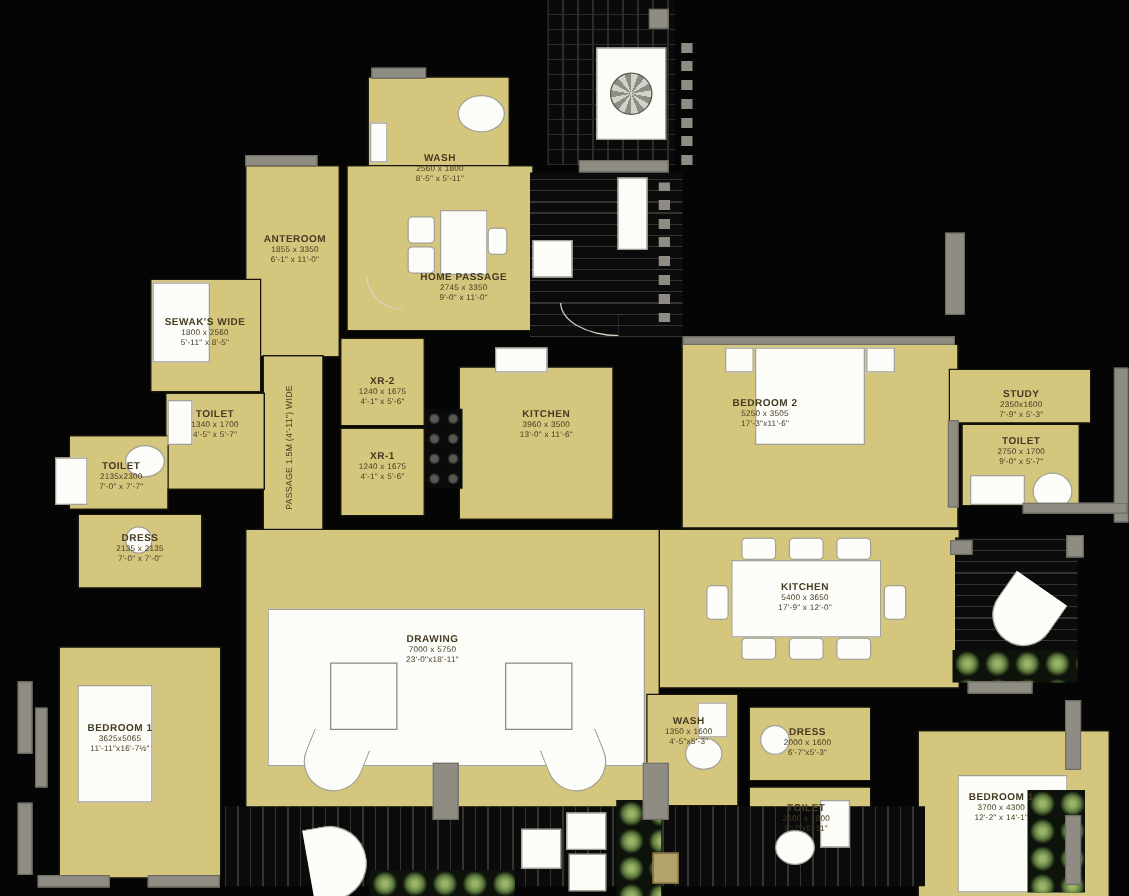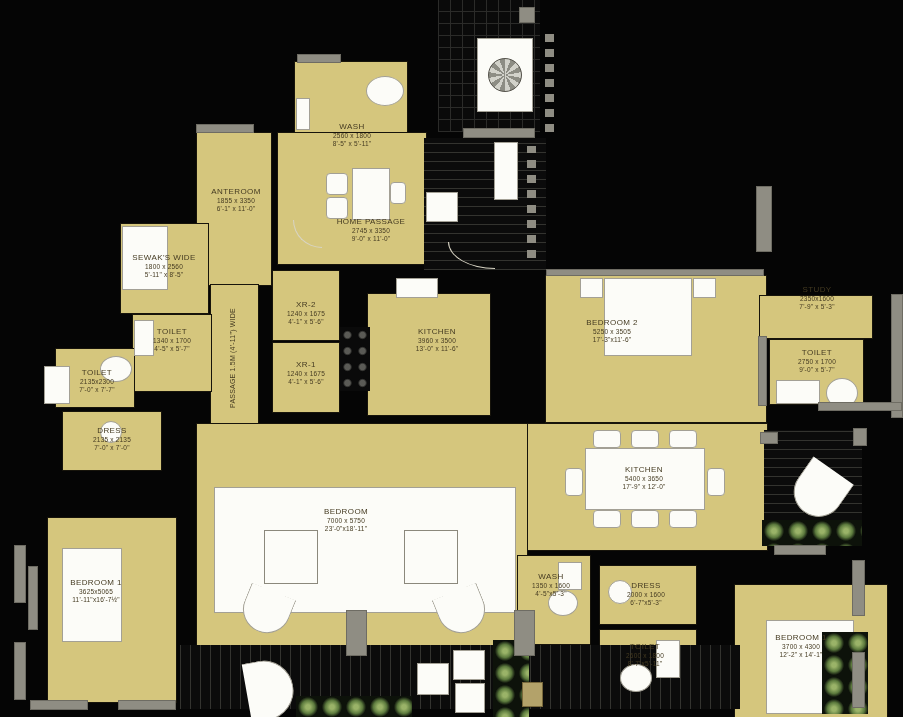--- a/index.html
+++ b/index.html
@@ -3,21 +3,21 @@
 <meta charset="utf-8">
 <style>
   html,body{margin:0;padding:0;background:#000;}
   #canvas{position:relative;width:903px;height:717px;background:#050505;overflow:hidden;
           font-family:"Liberation Sans",sans-serif;}
   .room{position:absolute;background:#d5c67d;outline:1px solid #17140b;}
   .wall{position:absolute;background:#8f8d83;box-shadow:inset 0 0 0 1px #6e6c63;z-index:20;}
   .furn{position:absolute;background:#fcfcf8;border:1px solid #a3a095;z-index:15;}
   .lab{position:absolute;transform:translate(-50%,-50%);text-align:center;color:#443a21;
        white-space:nowrap;z-index:30;line-height:1.25;}
-  .lab .rn{font-size:8px;font-weight:normal;letter-spacing:.4px;}
+  .lab .rn{font-size:8px;font-weight:bold;letter-spacing:.4px;}
   .lab .rd{font-size:6.5px;letter-spacing:.2px;}
   .grid{position:absolute;background-color:#0a0a0a;z-index:5;
         background-image:repeating-linear-gradient(90deg,#2b2b29 0 1px,transparent 1px 12px),
                          repeating-linear-gradient(0deg,#2b2b29 0 1px,transparent 1px 12px);}
   .hslat{position:absolute;background-color:#0b0b0b;z-index:5;
          background-image:repeating-linear-gradient(0deg,#33332f 0 1px,transparent 1px 9px);}
   .vslat{position:absolute;background-color:#0b0b0b;z-index:5;
          background-image:repeating-linear-gradient(90deg,#33332f 0 1px,transparent 1px 10px);}
   .plants{position:absolute;background-color:#0d120a;z-index:16;
           background-image:radial-gradient(circle,#9ab368 14%,#5d7b3e 40%,rgba(13,18,10,0) 62%);
@@ -196,37 +196,37 @@
   <div class="lab" style="left:437px;top:340px">
     <div class="rn">KITCHEN</div>
     <div class="rd">3960 x 3500</div>
     <div class="rd">13'-0" x 11'-6"</div>
   </div>
   <div class="lab" style="left:612px;top:331px">
     <div class="rn">BEDROOM 2</div>
     <div class="rd">5250 x 3505</div>
     <div class="rd">17'-3"x11'-6"</div>
   </div>
-  <div class="lab" style="left:817px;top:298px">
+  <div class="lab" style="left:817px;top:324px">
     <div class="rn">STUDY</div>
     <div class="rd">2350x1600</div>
     <div class="rd">7'-9" x 5'-3"</div>
   </div>
   <div class="lab" style="left:817px;top:361px">
     <div class="rn">TOILET</div>
     <div class="rd">2750 x 1700</div>
     <div class="rd">9'-0" x 5'-7"</div>
   </div>
   <div class="lab" style="left:644px;top:478px">
     <div class="rn">KITCHEN</div>
     <div class="rd">5400 x 3650</div>
     <div class="rd">17'-9" x 12'-0"</div>
   </div>
   <div class="lab" style="left:346px;top:520px">
-    <div class="rn">BEDROOM</div>
+    <div class="rn">DRAWING</div>
     <div class="rd">7000 x 5750</div>
     <div class="rd">23'-0"x18'-11"</div>
   </div>
   <div class="lab" style="left:96px;top:591px">
     <div class="rn">BEDROOM 1</div>
     <div class="rd">3625x5065</div>
     <div class="rd">11'-11"x16'-7½"</div>
   </div>
   <div class="lab" style="left:551px;top:585px">
     <div class="rn">WASH</div>

